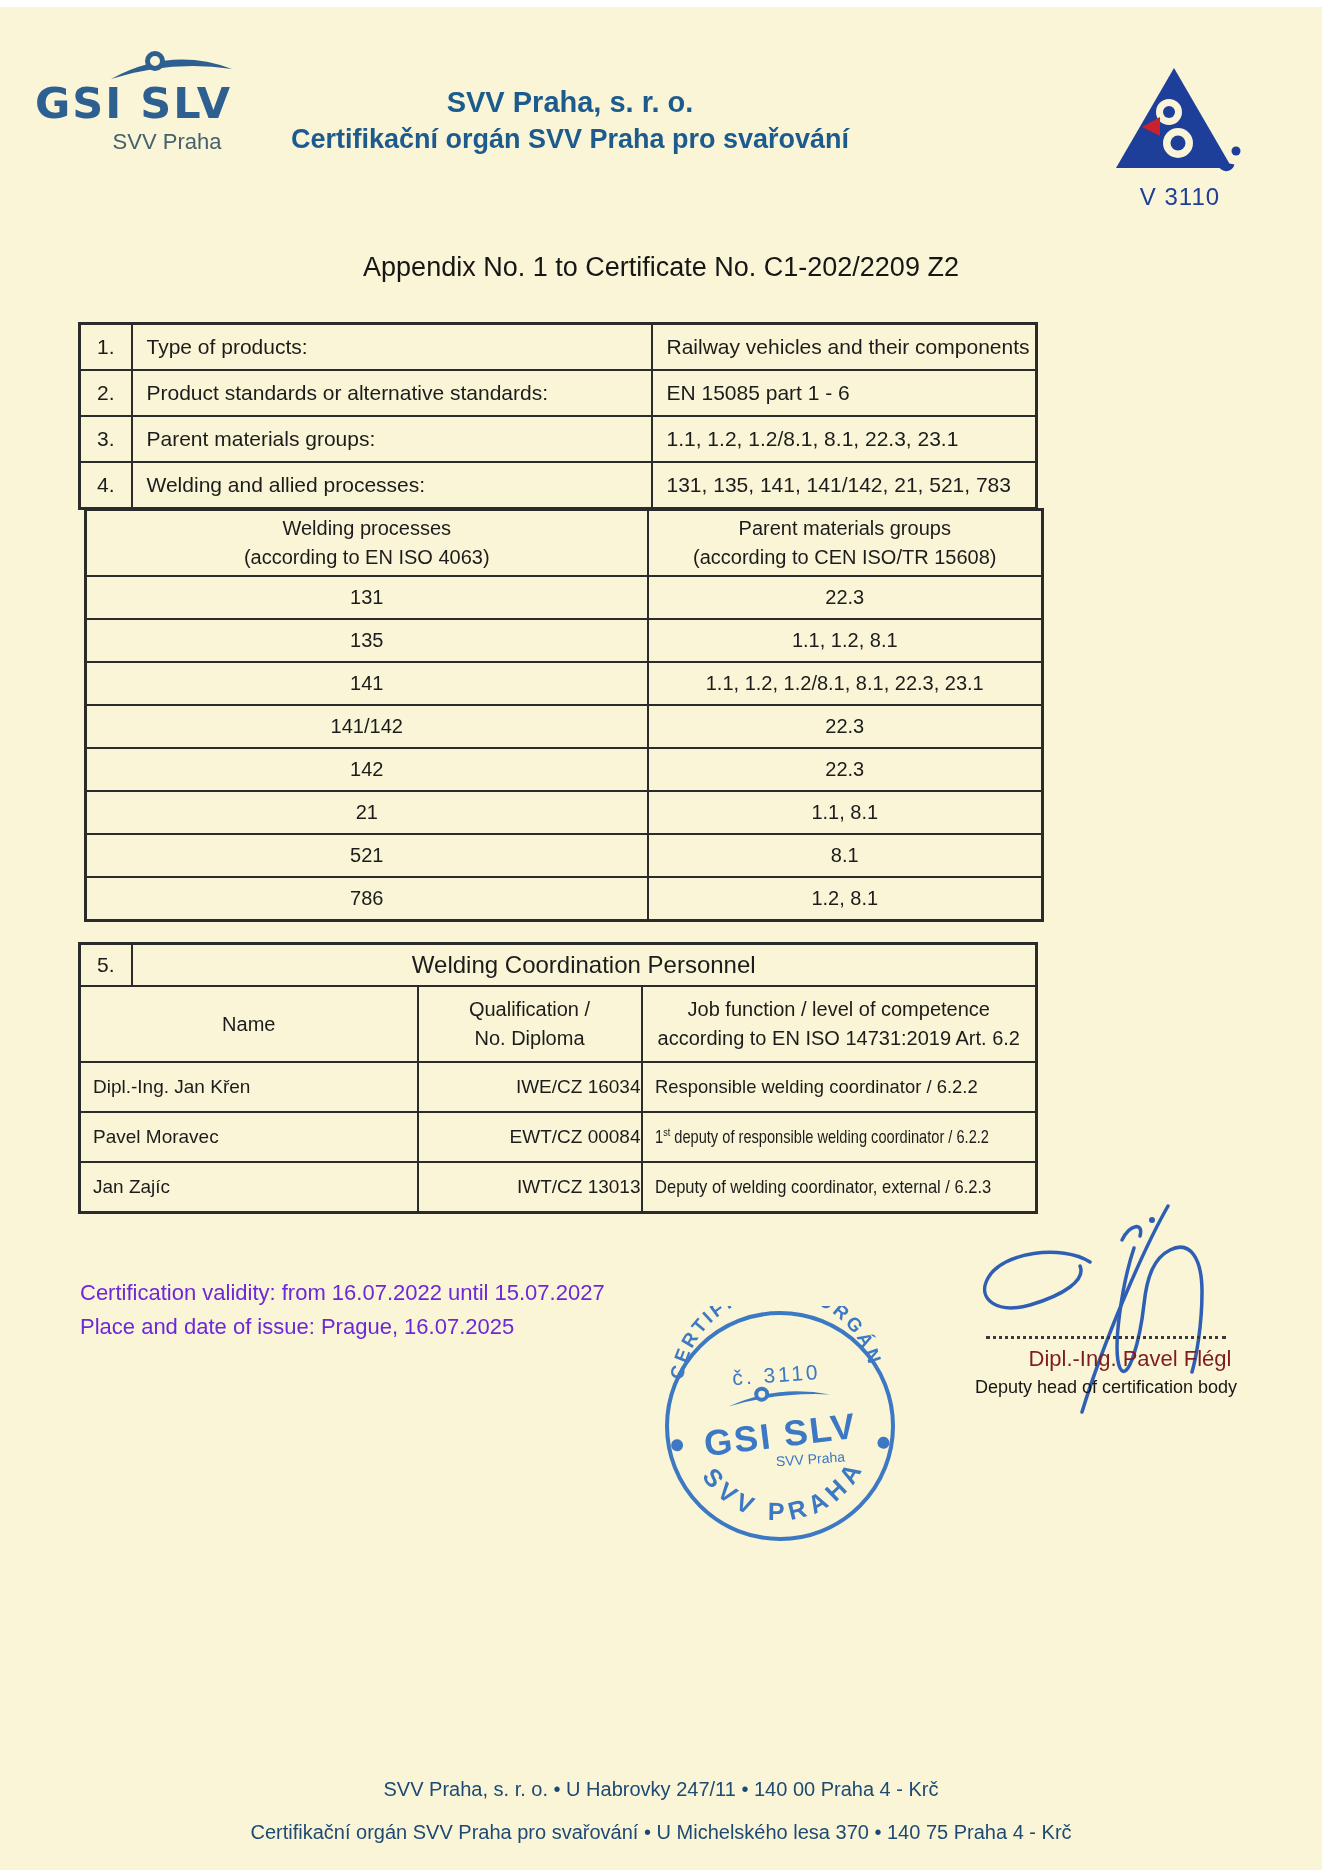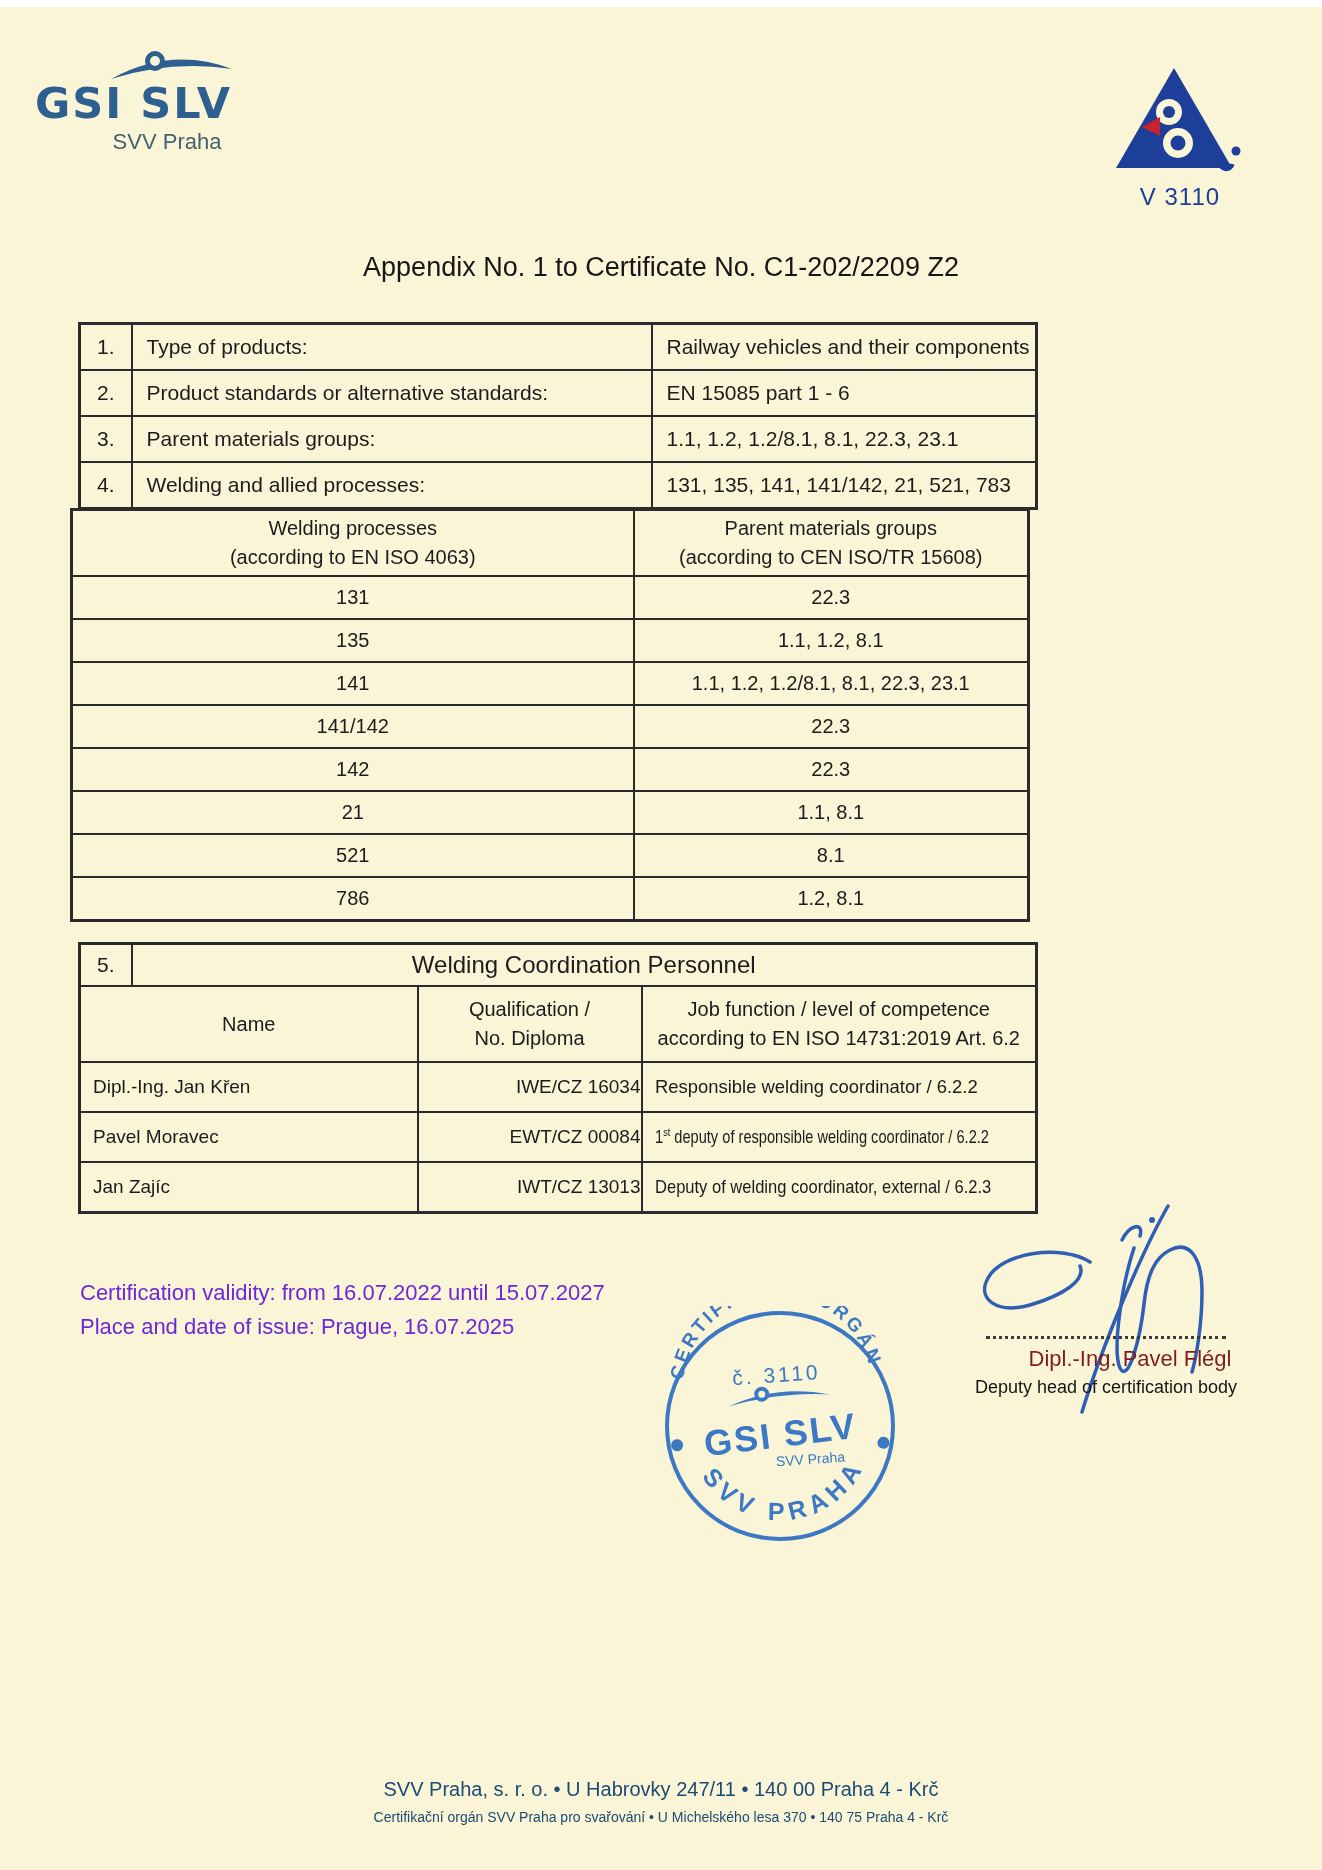--- a/index.html
+++ b/index.html
@@ -21,21 +21,21 @@
 
   .doc-title{position:absolute;left:0;top:252px;width:1322px;text-align:center;font-size:27px;color:#161616;}
 
   
   table.tbl{border-collapse:collapse;table-layout:fixed;border:3px solid #2b2b2b;}
   table.tbl td{border:2px solid #2b2b2b;vertical-align:middle;padding:0;color:#1c1c1c;overflow:hidden;}
   .t1{position:absolute;left:78px;top:322px;width:957px;}
   .t1 td{height:44px;font-size:21px;}
   .t1 .no{text-align:center;}
   .t1 .lbl,.t1 .val{padding-left:14px;}
-  .t2{position:absolute;left:70px;top:508px;width:957px;}
+  .t2{position:absolute;left:84px;top:508px;width:957px;}
   .t2 td{text-align:center;font-size:20px;}
   .t2 .hdr{height:64px;line-height:1.45;}
   .t2 .row td{height:41px;}
   .t3{position:absolute;left:78px;top:942px;width:957px;}
   .t3 td{font-size:19px;}
   .t3 .no{text-align:center;font-size:21px;height:40px;}
   .t3 .sec{text-align:center;font-size:24px;}
   .t3 .h{height:74px;text-align:center;font-size:20px;line-height:1.45;vertical-align:middle;}
   .t3 .drow td{height:48px;}
   .t3 .name{padding-left:12px;}
@@ -48,37 +48,41 @@
   .validity{position:absolute;left:80px;top:1276px;font-size:22px;color:#6d28d9;line-height:1.55;}
 
   .stamp{position:absolute;left:660px;top:1306px;}
   .sig-svg{position:absolute;left:972px;top:1200px;}
   .sig-dots{position:absolute;left:986px;top:1320px;width:240px;height:16px;border-bottom:3px dotted #3a3a3a;}
   .sig-name{position:absolute;left:962px;top:1346px;width:336px;text-align:center;font-size:22px;color:#7f1d1d;}
   .sig-role{position:absolute;left:938px;top:1377px;width:336px;text-align:center;font-size:18px;color:#161616;}
 
   .footer{position:absolute;left:0;top:1778px;width:1322px;text-align:center;color:#1d4a74;}
   .f1{font-size:20px;}
-  .f2{font-size:14px;margin-top:8px;}
+  .f2{font-size:20px;margin-top:20px;}
 </style>
 </head>
 <body>
 
 <div class="page">
   <div class="scan-edge"></div>
 
   <div class="logo-left">
     <svg class="swoosh" width="125" height="34" viewBox="0 0 125 34">
       <path d="M2 31 Q 62 -2 123 21 Q 62 12 2 31 Z" fill="#2d6090"></path>
       <circle cx="46" cy="13" r="7.5" fill="#f9f5d6" stroke="#2d6090" stroke-width="5"></circle>
     </svg>
     <div class="logo-word">GSI SLV</div>
     <div class="logo-sub">SVV Praha</div>
   </div>
 
+  <div class="org-block">
+    <div class="org-name">SVV Praha, s. r. o.</div>
+    <div class="org-dept">Certifikační orgán SVV Praha pro svařování</div>
+  </div>
 
   <div class="tri-mark">
     <svg width="136" height="112" viewBox="0 0 136 112">
       <path d="M62 2 L120 102 L4 102 Z" fill="#1d3e99"></path>
       <circle cx="57" cy="46" r="13" fill="#f9f5d6"></circle>
       <circle cx="57" cy="46" r="6" fill="#1d3e99"></circle>
       <circle cx="66" cy="77" r="15" fill="#f9f5d6"></circle>
       <circle cx="66" cy="77" r="7.5" fill="#1d3e99"></circle>
       <path d="M30 61 L48 51 L48 70 Z" fill="#c8232c"></path>
       <circle cx="124" cy="85" r="4.5" fill="#1d3e99"></circle>

